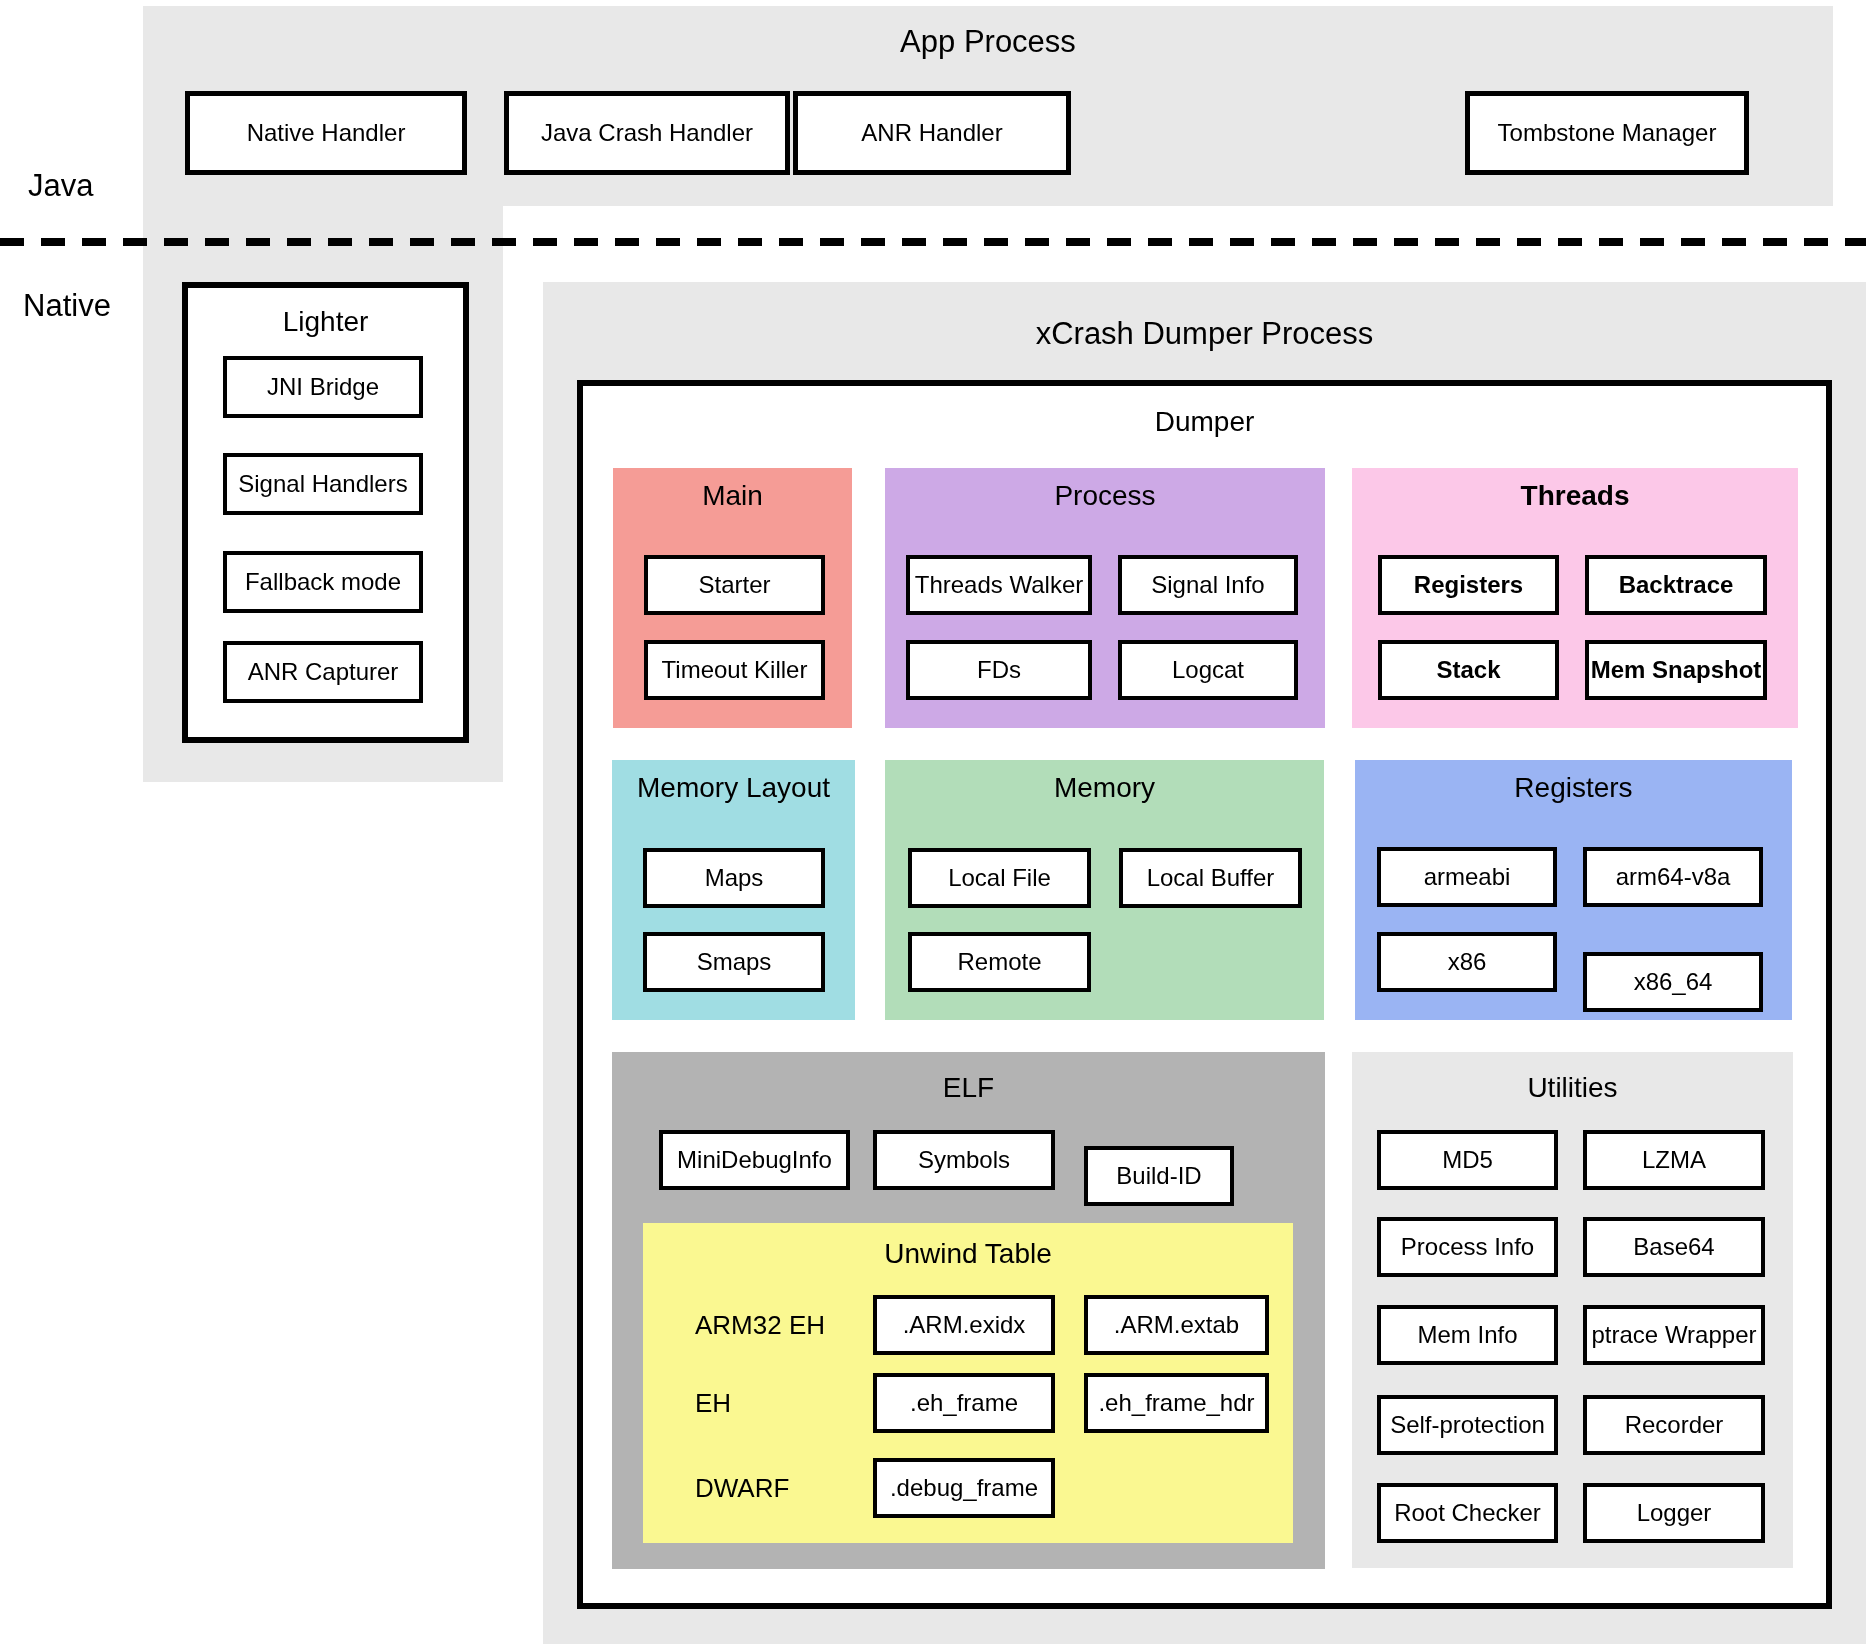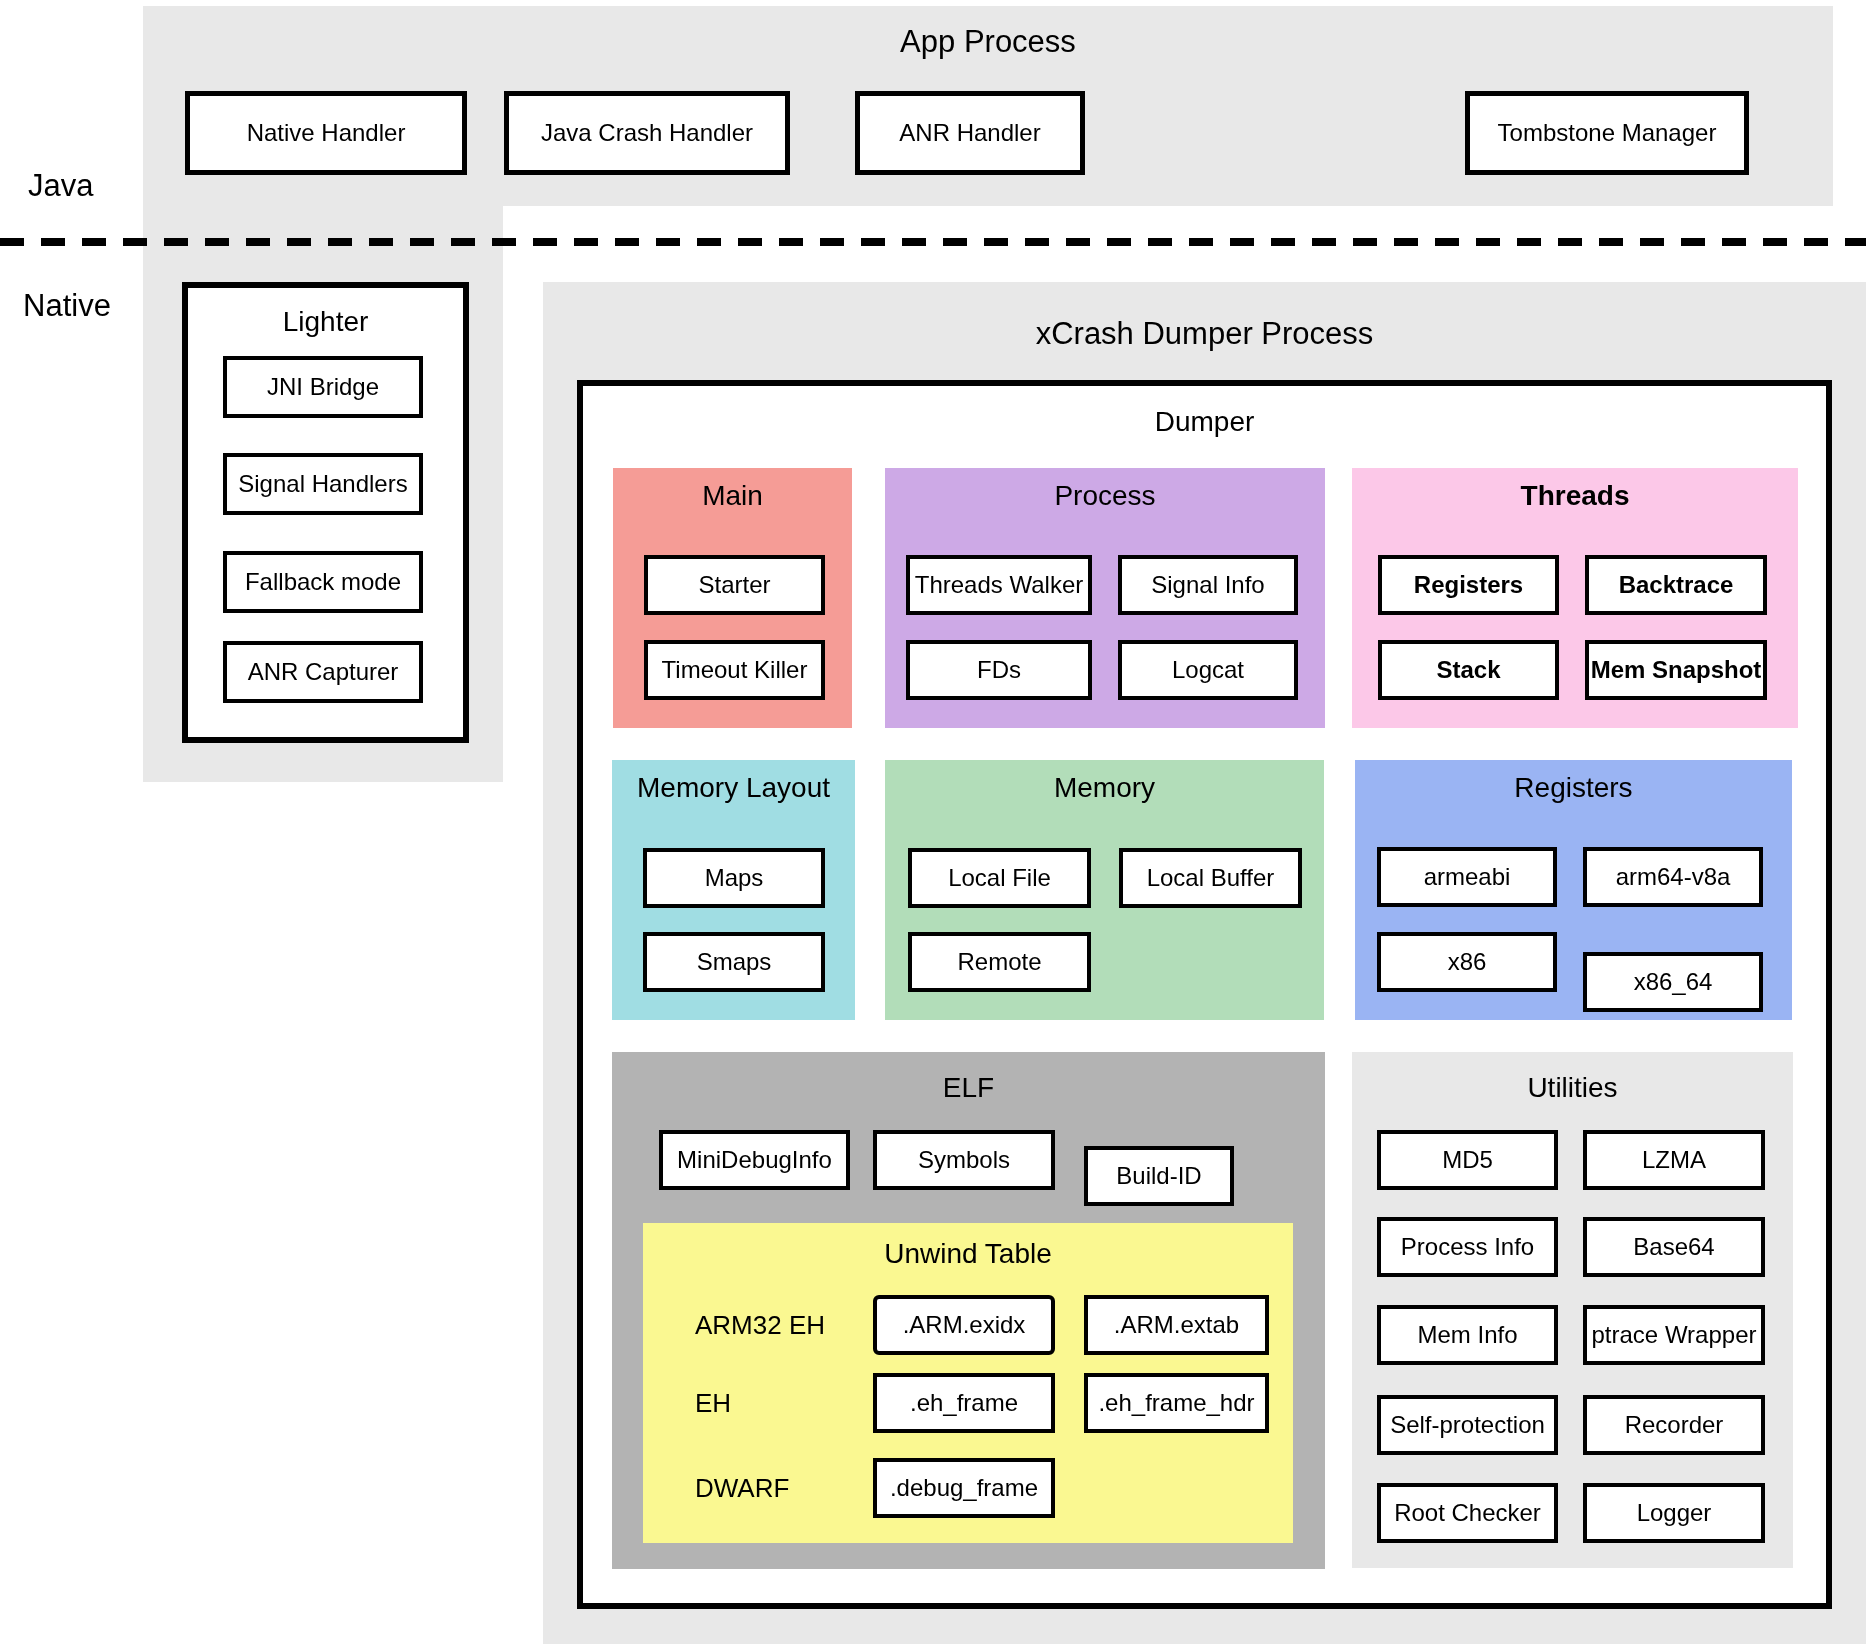--- a/index.html
+++ b/index.html
@@ -25,21 +25,21 @@
 <div class="page">
 
   <div class="region" style="left: 143px; top: 6px; width: 1690px; height: 200px; background-color: rgb(232, 232, 232);"></div>
 
   <div class="region" style="left: 143px; top: 205px; width: 360px; height: 577px; background-color: rgb(232, 232, 232);"></div>
 
   <div class="big-title" style="left:143px;top:24px;width:1690px;">App Process</div>
 
   <div class="app-box" style="left:185px;top:91px;width:282px;height:84px;">Native Handler</div>
   <div class="app-box" style="left:504px;top:91px;width:286px;height:84px;">Java Crash Handler</div>
-  <div class="app-box" style="left:855px;top:91px;width:230px;height:84px;">ANR Handler</div>
+  <div class="app-box" style="left:793px;top:91px;width:278px;height:84px;">ANR Handler</div>
   <div class="app-box" style="left:1465px;top:91px;width:284px;height:84px;">Tombstone Manager</div>
 
   <div class="side-label" style="left:28px;top:168px;">Java</div>
   <div class="dashed-line" style="left:0;top:238px;width:1866px;"></div>
   <div class="side-label" style="left:23px;top:288px;">Native</div>
 
   <div class="outer-box" style="left:182px;top:282px;width:287px;height:461px;">
     <div class="sec-title" style="top:18px;">Lighter</div>
     <div class="wbox" style="left:35px;top:68px;width:200px;height:62px;">JNI Bridge</div>
     <div class="wbox" style="left:35px;top:165px;width:200px;height:62px;">Signal Handlers</div>
@@ -99,21 +99,21 @@
   <div class="sec" style="left: 612px; top: 1052px; width: 713px; height: 517px; background-color: rgb(179, 179, 179);">
     <div class="sec-title" style="top:20px;">ELF</div>
     <div class="wbox" style="left:47px;top:78px;width:191px;">MiniDebugInfo</div>
     <div class="wbox" style="left:261px;top:78px;width:182px;">Symbols</div>
     <div class="wbox" style="left:472px;top:94px;width:150px;">Build-ID</div>
 
     <div class="sec" style="left: 31px; top: 171px; width: 650px; height: 320px; background-color: rgb(250, 248, 145);">
       <div class="sec-title" style="top:15px;">Unwind Table</div>
 
       <div class="row-label" style="left:52px;top:72px;">ARM32 EH</div>
-      <div class="wbox" style="left:230px;top:72px;width:182px;border-radius:6px;">.ARM.exidx</div>
+      <div class="wbox" style="left:230px;top:72px;width:182px;">.ARM.exidx</div>
       <div class="wbox" style="left:441px;top:72px;width:185px;">.ARM.extab</div>
 
       <div class="row-label" style="left:52px;top:150px;">EH</div>
       <div class="wbox" style="left:230px;top:150px;width:182px;">.eh_frame</div>
       <div class="wbox" style="left:441px;top:150px;width:185px;">.eh_frame_hdr</div>
 
       <div class="row-label" style="left:52px;top:235px;">DWARF</div>
       <div class="wbox" style="left:230px;top:235px;width:182px;">.debug_frame</div>
     </div>
   </div>

